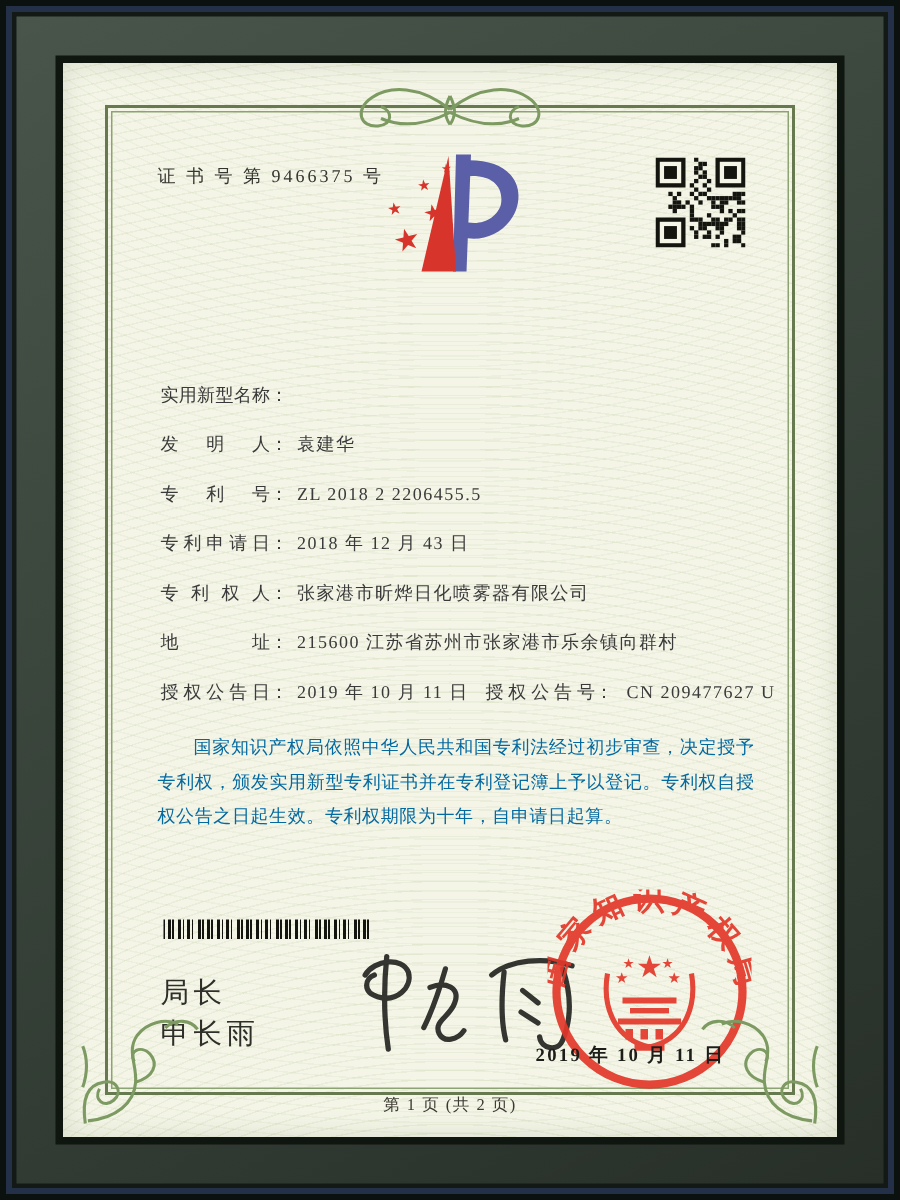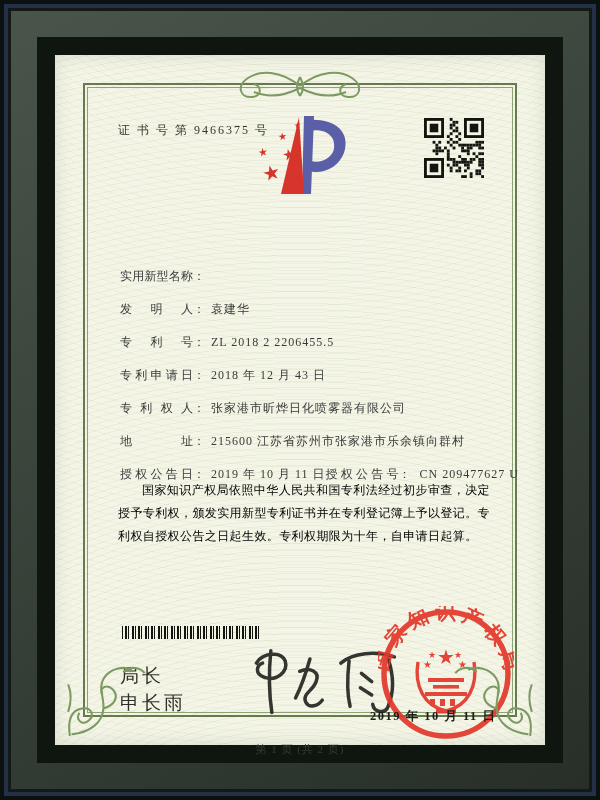--- a/index.html
+++ b/index.html
@@ -6,21 +6,21 @@
   body{
     width:600px;height:800px;overflow:hidden;
     font-family:"Liberation Serif","DejaVu Serif",serif;
     background:#0c120f;
   }
   
   .f1{position:absolute;inset:0;background:#0b110e;padding:4px;box-sizing:border-box;}
   .f2{height:100%;background:#243048;padding:4px;box-sizing:border-box;}
   .f3{height:100%;background:#131a16;padding:3px;box-sizing:border-box;}
   .f4{height:100%;background:linear-gradient(150deg,#49554b 0%,#3c473e 35%,#313b33 70%,#272f28 100%);padding:26px;box-sizing:border-box;}
-  .f5{height:100%;background:#0f150f;padding:18px;box-sizing:border-box;text-decoration:underline;}
+  .f5{height:100%;background:#0f150f;padding:5px;box-sizing:border-box;text-decoration:underline;}
   
   .paper{height:100%;position:relative;background:#f4f5e7;box-shadow:inset 0 0 18px rgba(90,110,70,.18);}
   .paper::before{content:"";position:absolute;inset:0;pointer-events:none;
     background:
       repeating-radial-gradient(circle at 50% 150%, rgba(140,165,100,.10) 0 1px, transparent 1px 6px),
       repeating-radial-gradient(circle at 50% -50%, rgba(140,165,100,.07) 0 1px, transparent 1px 7px);}
   .border-outer{position:absolute;inset:28px;border:2px solid #66794f;}
   .border-inner{position:absolute;inset:2px;border:1px solid #8ca473;}
   .content{position:absolute;inset:4px;font-size:12px;color:#3a3a3a;}
   
@@ -30,22 +30,22 @@
   .title{position:absolute;left:0;right:0;top:116px;text-align:center;
     font-size:30px;font-weight:700;letter-spacing:9px;color:#2e2e2a;text-indent:9px;}
   
   .rows{position:absolute;left:28px;right:4px;top:168px;}
   .row{height:33px;display:flex;align-items:center;white-space:nowrap;}
   .lab{display:inline-block;width:73px;text-align:justify;text-align-last:justify;letter-spacing:0;}
   .colon{display:inline-block;}
   .val{margin-left:6px;letter-spacing:1px;}
   .grp1{display:inline-flex;width:232px;align-items:flex-start;}
   
-  .bodytext{position:absolute;left:26px;right:18px;top:387px;text-align:justify;
-    font-size:12px;line-height:1.92;letter-spacing:.4px;color:#000000;}
+  .bodytext{position:absolute;left:26px;right:18px;top:408px;text-align:justify;
+    font-size:12px;line-height:1.92;letter-spacing:.4px;color:#0369a1;}
   .bodytext p{margin:0;text-indent:2em;}
   
   .barcode{position:absolute;left:30px;top:534px;width:138px;height:13px;
     background:repeating-linear-gradient(90deg,#15150f 0 1px,transparent 1px 3px,#15150f 3px 5px,transparent 5px 6px,#15150f 6px 7px,transparent 7px 10px,#15150f 10px 12px,transparent 12px 13px);}
   .signer{position:absolute;left:28px;top:570px;font-size:19px;letter-spacing:3px;color:#2f2f2a;line-height:27px;}
   .signature{position:absolute;left:150px;top:548px;}
   .seal{position:absolute;left:286px;top:514px;width:136px;height:136px;z-index:1;}
   .seal-date{position:absolute;left:278px;top:616px;z-index:2;font-size:12.5px;font-weight:600;
     letter-spacing:1.5px;color:#1d1d1a;}
   .footer{position:absolute;left:0;right:0;top:650px;text-align:center;font-size:11px;color:#3b3b33;letter-spacing:1px;}

